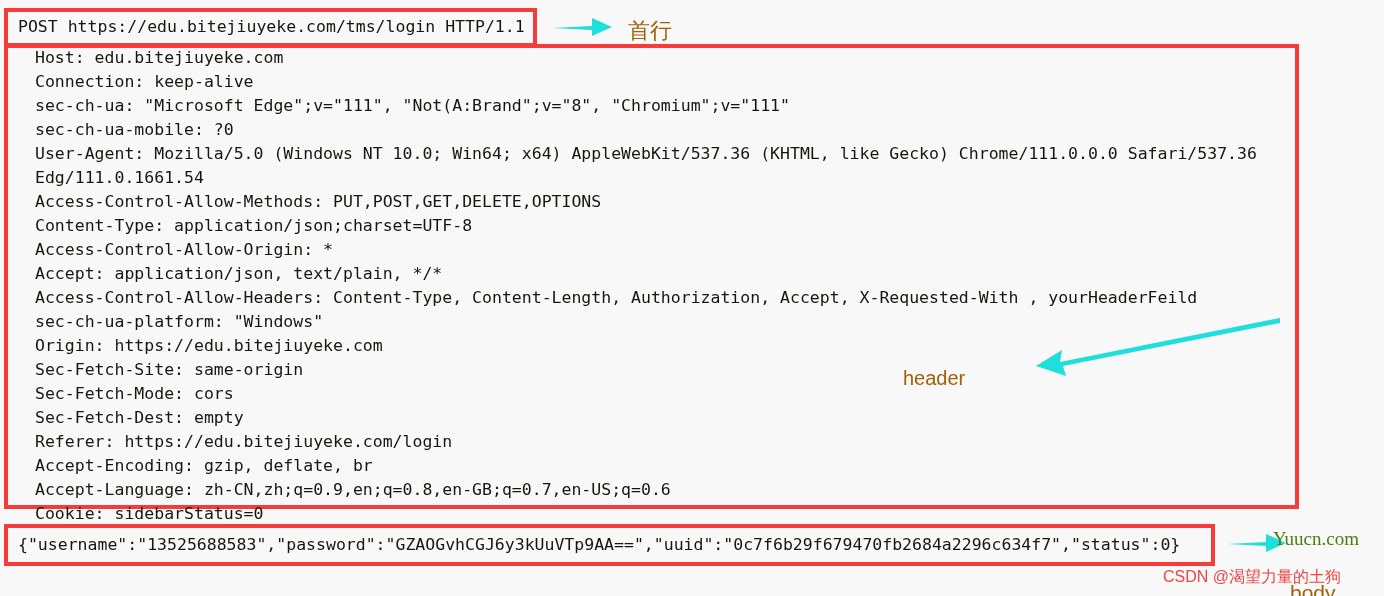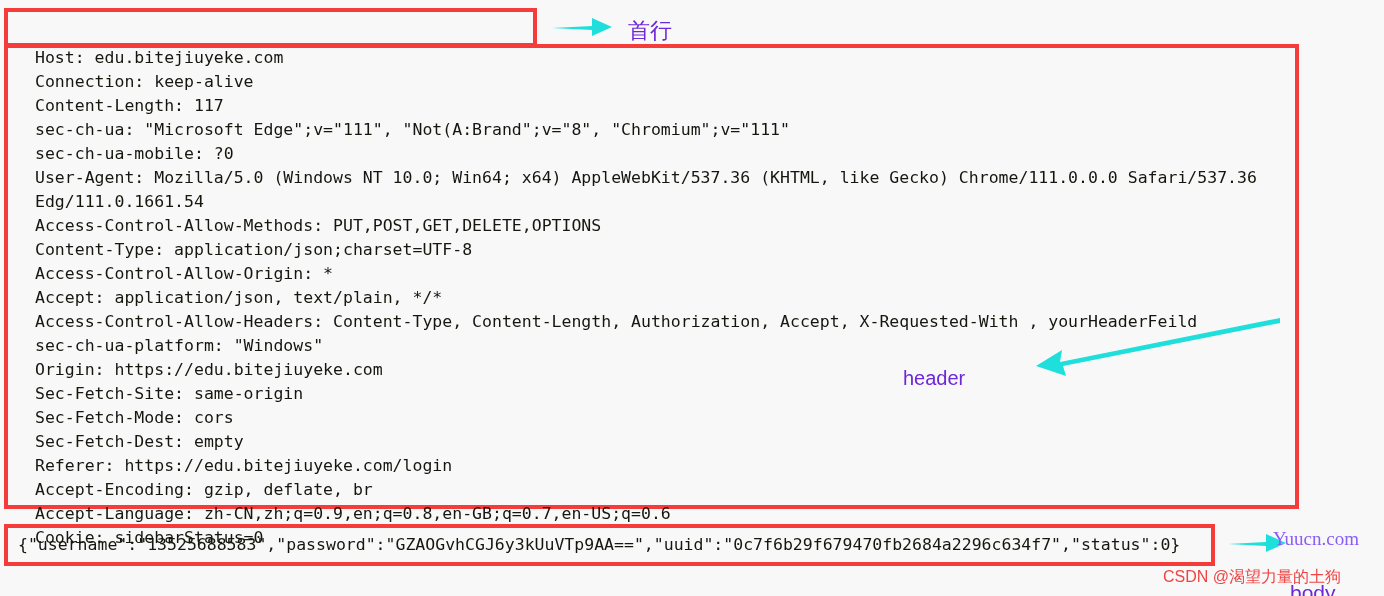--- a/index.html
+++ b/index.html
@@ -91,21 +91,21 @@
     position: absolute;
     overflow: visible;
   }
   #arrow-firstline { left: 552px; top: 14px; }
   #arrow-header    { left: 1030px; top: 318px; }
   #arrow-body      { left: 1228px; top: 530px; }
 
   
   .annot-label {
     position: absolute;
-    color: #6d28d9;
+    color: #a16207;
     font-family: "Liberation Sans", sans-serif;
     white-space: pre;
   }
   #label-firstline {
     left: 628px;
     top: 16px;
     font-size: 22px;
     font-weight: 400;
   }
   #label-header {
@@ -120,21 +120,21 @@
     font-size: 21px;
     font-weight: 400;
     margin-top: 44px;
   }
 
   
   #watermark-yuucn {
     position: absolute;
     left: 1273px;
     top: 528px;
-    color: #8b5cf6;
+    color: #4d7c0f;
     font-family: "Liberation Serif", serif;
     font-size: 19px;
     white-space: pre;
   }
   #watermark-csdn {
     position: absolute;
     left: 1163px;
     top: 567px;
     color: #ef4444;
     font-family: "Liberation Sans", sans-serif;
@@ -146,25 +146,25 @@
 <body>
 
 <div id="stage">
 
   <div class="redbox" id="box-firstline"></div>
 
   <div class="redbox" id="box-header"></div>
 
   <div class="redbox" id="box-body"></div>
 
+  <div class="codeline" id="firstline-text">POST https://edu.bitejiuyeke.com/tms/login HTTP/1.1</div>
 
   <div id="header-block">
     <div class="codeline">Host: edu.bitejiuyeke.com</div>
     <div class="codeline">Connection: keep-alive</div>
-    <div class="codeline">Content-Length: 117</div>
     <div class="codeline">sec-ch-ua: "Microsoft Edge";v="111", "Not(A:Brand";v="8", "Chromium";v="111"</div>
     <div class="codeline">sec-ch-ua-mobile: ?0</div>
     <div class="codeline">User-Agent: Mozilla/5.0 (Windows NT 10.0; Win64; x64) AppleWebKit/537.36 (KHTML, like Gecko) Chrome/111.0.0.0 Safari/537.36</div>
     <div class="codeline">Edg/111.0.1661.54</div>
     <div class="codeline">Access-Control-Allow-Methods: PUT,POST,GET,DELETE,OPTIONS</div>
     <div class="codeline">Content-Type: application/json;charset=UTF-8</div>
     <div class="codeline">Access-Control-Allow-Origin: *</div>
     <div class="codeline">Accept: application/json, text/plain, */*</div>
     <div class="codeline">Access-Control-Allow-Headers: Content-Type, Content-Length, Authorization, Accept, X-Requested-With , yourHeaderFeild</div>
     <div class="codeline">sec-ch-ua-platform: "Windows"</div>

